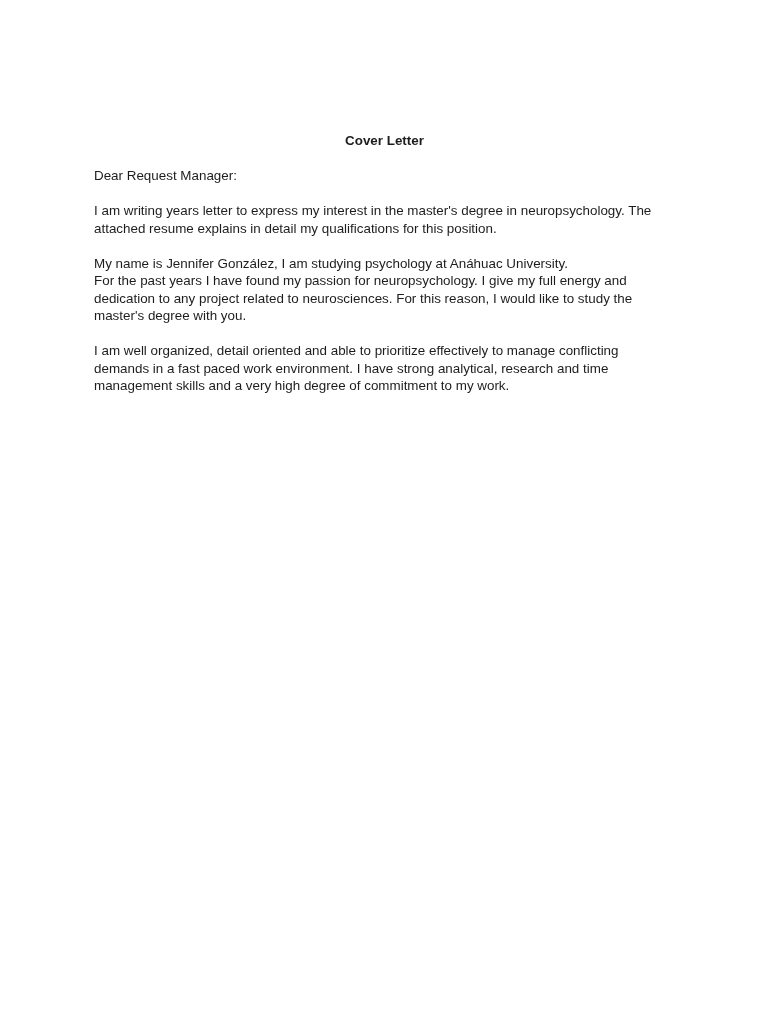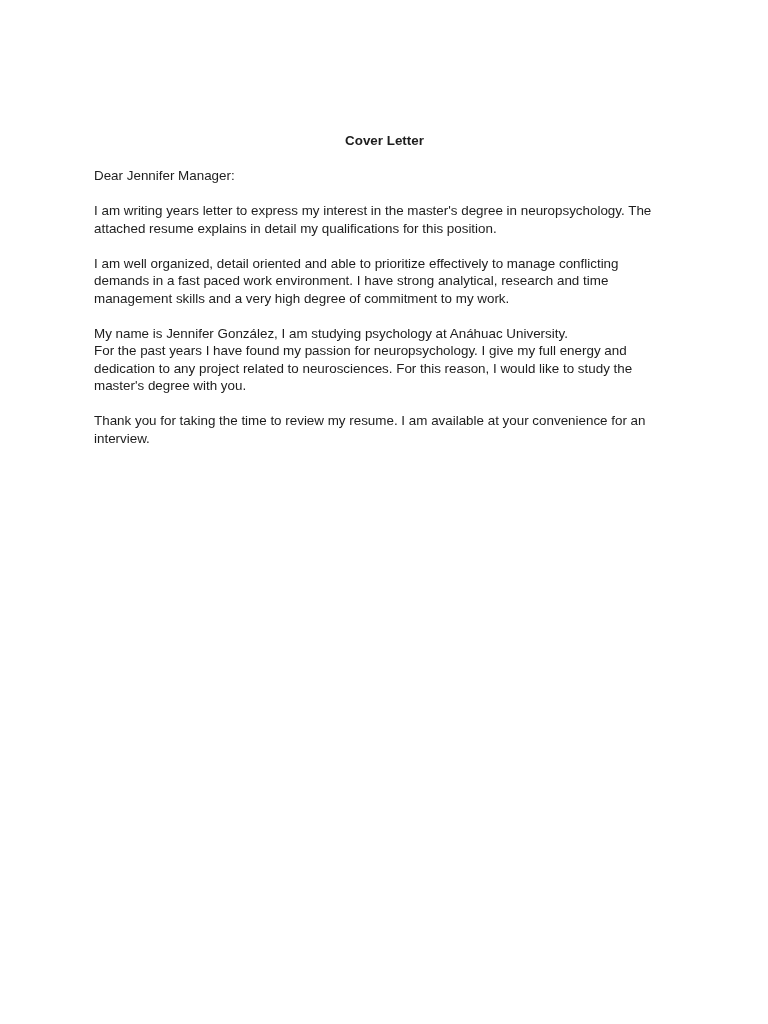--- a/index.html
+++ b/index.html
@@ -40,22 +40,21 @@
     margin: 0 0 17.5px 0;
     white-space: pre-wrap;
   }
 </style>
 </head>
 <body>
 
 <div class="page">
   <div class="content">
     <div class="doc-title">Cover Letter</div>
-    <p class="greeting">Dear Jennifer Manager:</p>
+    <p class="greeting">Dear Request Manager:</p>
     <div id="paragraphs">
         <p class="para">I am writing years letter to express my interest in the master's degree in neuropsychology. The attached resume explains in detail my qualifications for this position.</p>
-        <p class="para">I am well organized, detail oriented and able to prioritize effectively to manage conflicting demands in a fast paced work environment. I have strong analytical, research and time management skills and a very high degree of commitment to my work.</p>
         <p class="para">My name is Jennifer González, I am studying psychology at Anáhuac University.
 For the past years I have found my passion for neuropsychology. I give my full energy and dedication to any project related to neurosciences. For this reason, I would like to study the master's degree with you.</p>
-        <p class="para">Thank you for taking the time to review my resume. I am available at your convenience for an interview.</p>
+        <p class="para">I am well organized, detail oriented and able to prioritize effectively to manage conflicting demands in a fast paced work environment. I have strong analytical, research and time management skills and a very high degree of commitment to my work.</p>
       </div>
   </div>
 </div>
 
 </body></html>

